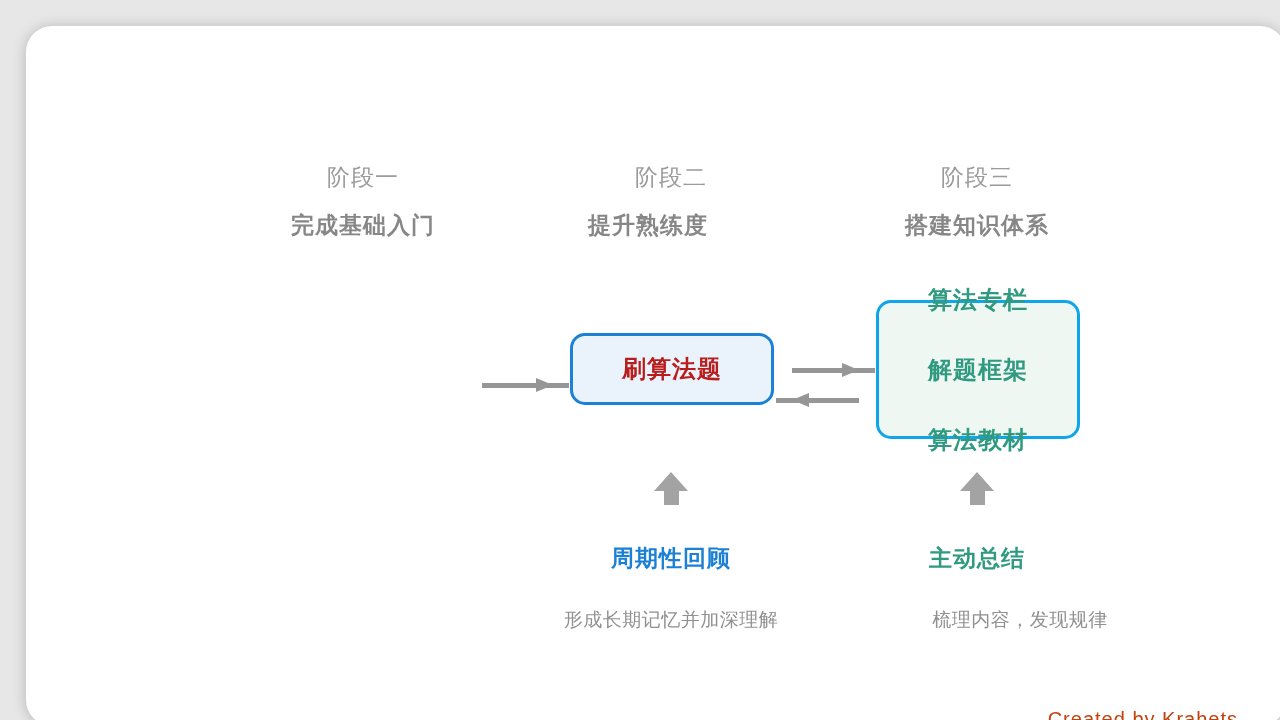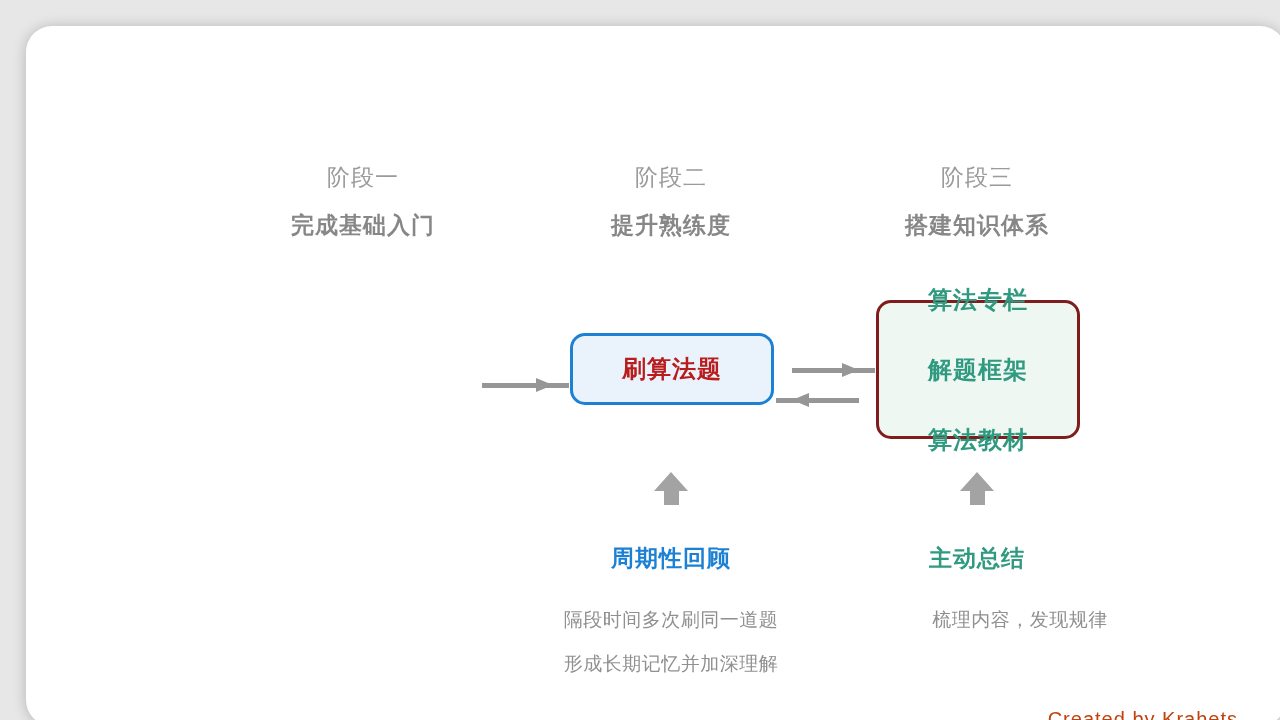--- a/index.html
+++ b/index.html
@@ -32,21 +32,21 @@
   
   .node {
     display: flex; flex-direction: column;
     align-items: center; justify-content: center;
     border-radius: 15px;
     font-size: 24px; font-weight: bold; letter-spacing: 1px;
     line-height: 38px;
   }
   .node.green { border: 3px solid #57a35b; background: #f2f8ee; color: #4aa053; }
   .node.blue  { border: 3px solid #1c80d4; background: #eaf3fb; color: #b91c1c; }
-  .node.teal  { border: 3px solid #7f1d1d; background: #eff7f2; color: #2f9a80; }
+  .node.teal  { border: 3px solid #0ea5e9; background: #eff7f2; color: #2f9a80; }
 
   
   .h-arrow { height: 14px; }
   .h-arrow .stem {
     position: absolute; top: 4.5px; height: 5px; background: #969696;
   }
   .h-arrow .head-right {
     position: absolute; right: 0; top: 0;
     width: 0; height: 0;
     border-top: 7px solid transparent;
@@ -92,21 +92,21 @@
 </style>
 </head>
 <body>
 
 <div class="card">
 
   <div class="abs stage-label" style="left:191px; top:120px;">阶段一</div>
   <div class="abs stage-title" style="left:191px; top:168px;">完成基础入门</div>
 
   <div class="abs stage-label" style="left:499px; top:120px;">阶段二</div>
-  <div class="abs stage-title" style="left:499px; top:168px;font-family:Liberation Serif, serif;">提升熟练度</div>
+  <div class="abs stage-title" style="left:476px; top:168px;font-family:Liberation Serif, serif;">提升熟练度</div>
 
   <div class="abs stage-label" style="left:805px; top:120px;">阶段三</div>
   <div class="abs stage-title" style="left:805px; top:168px;">搭建知识体系</div>
 
 
   <div class="abs node blue" style="left:528px; top:291px; width:204px; height:72px;">
     <span>刷算法题</span>
   </div>
 
   <div class="abs node teal" style="left:834px; top:258px; width:204px; height:139px;">
@@ -135,21 +135,20 @@
     <div class="stem"></div>
   </div>
 
   <div class="abs up-arrow" style="left:918px; top:430px;">
     <div class="tri"></div>
     <div class="stem"></div>
   </div>
 
   <div class="abs anno-title blue" style="left:479px; top:501px;">周期性回顾</div>
   <div class="abs anno-desc" style="left:459px; top:548px;">
-    <div>隔段时间多次刷同一道题</div>
     <div>形成长期记忆并加深理解</div>
   </div>
 
   <div class="abs anno-title teal" style="left:785px; top:501px;">主动总结</div>
   <div class="abs anno-desc" style="left:808px; top:548px;">
     <div>梳理内容，发现规律</div>
   </div>
 
   <div class="abs credit" style="right:32px; top:666px;">Created by Krahets</div>
 

